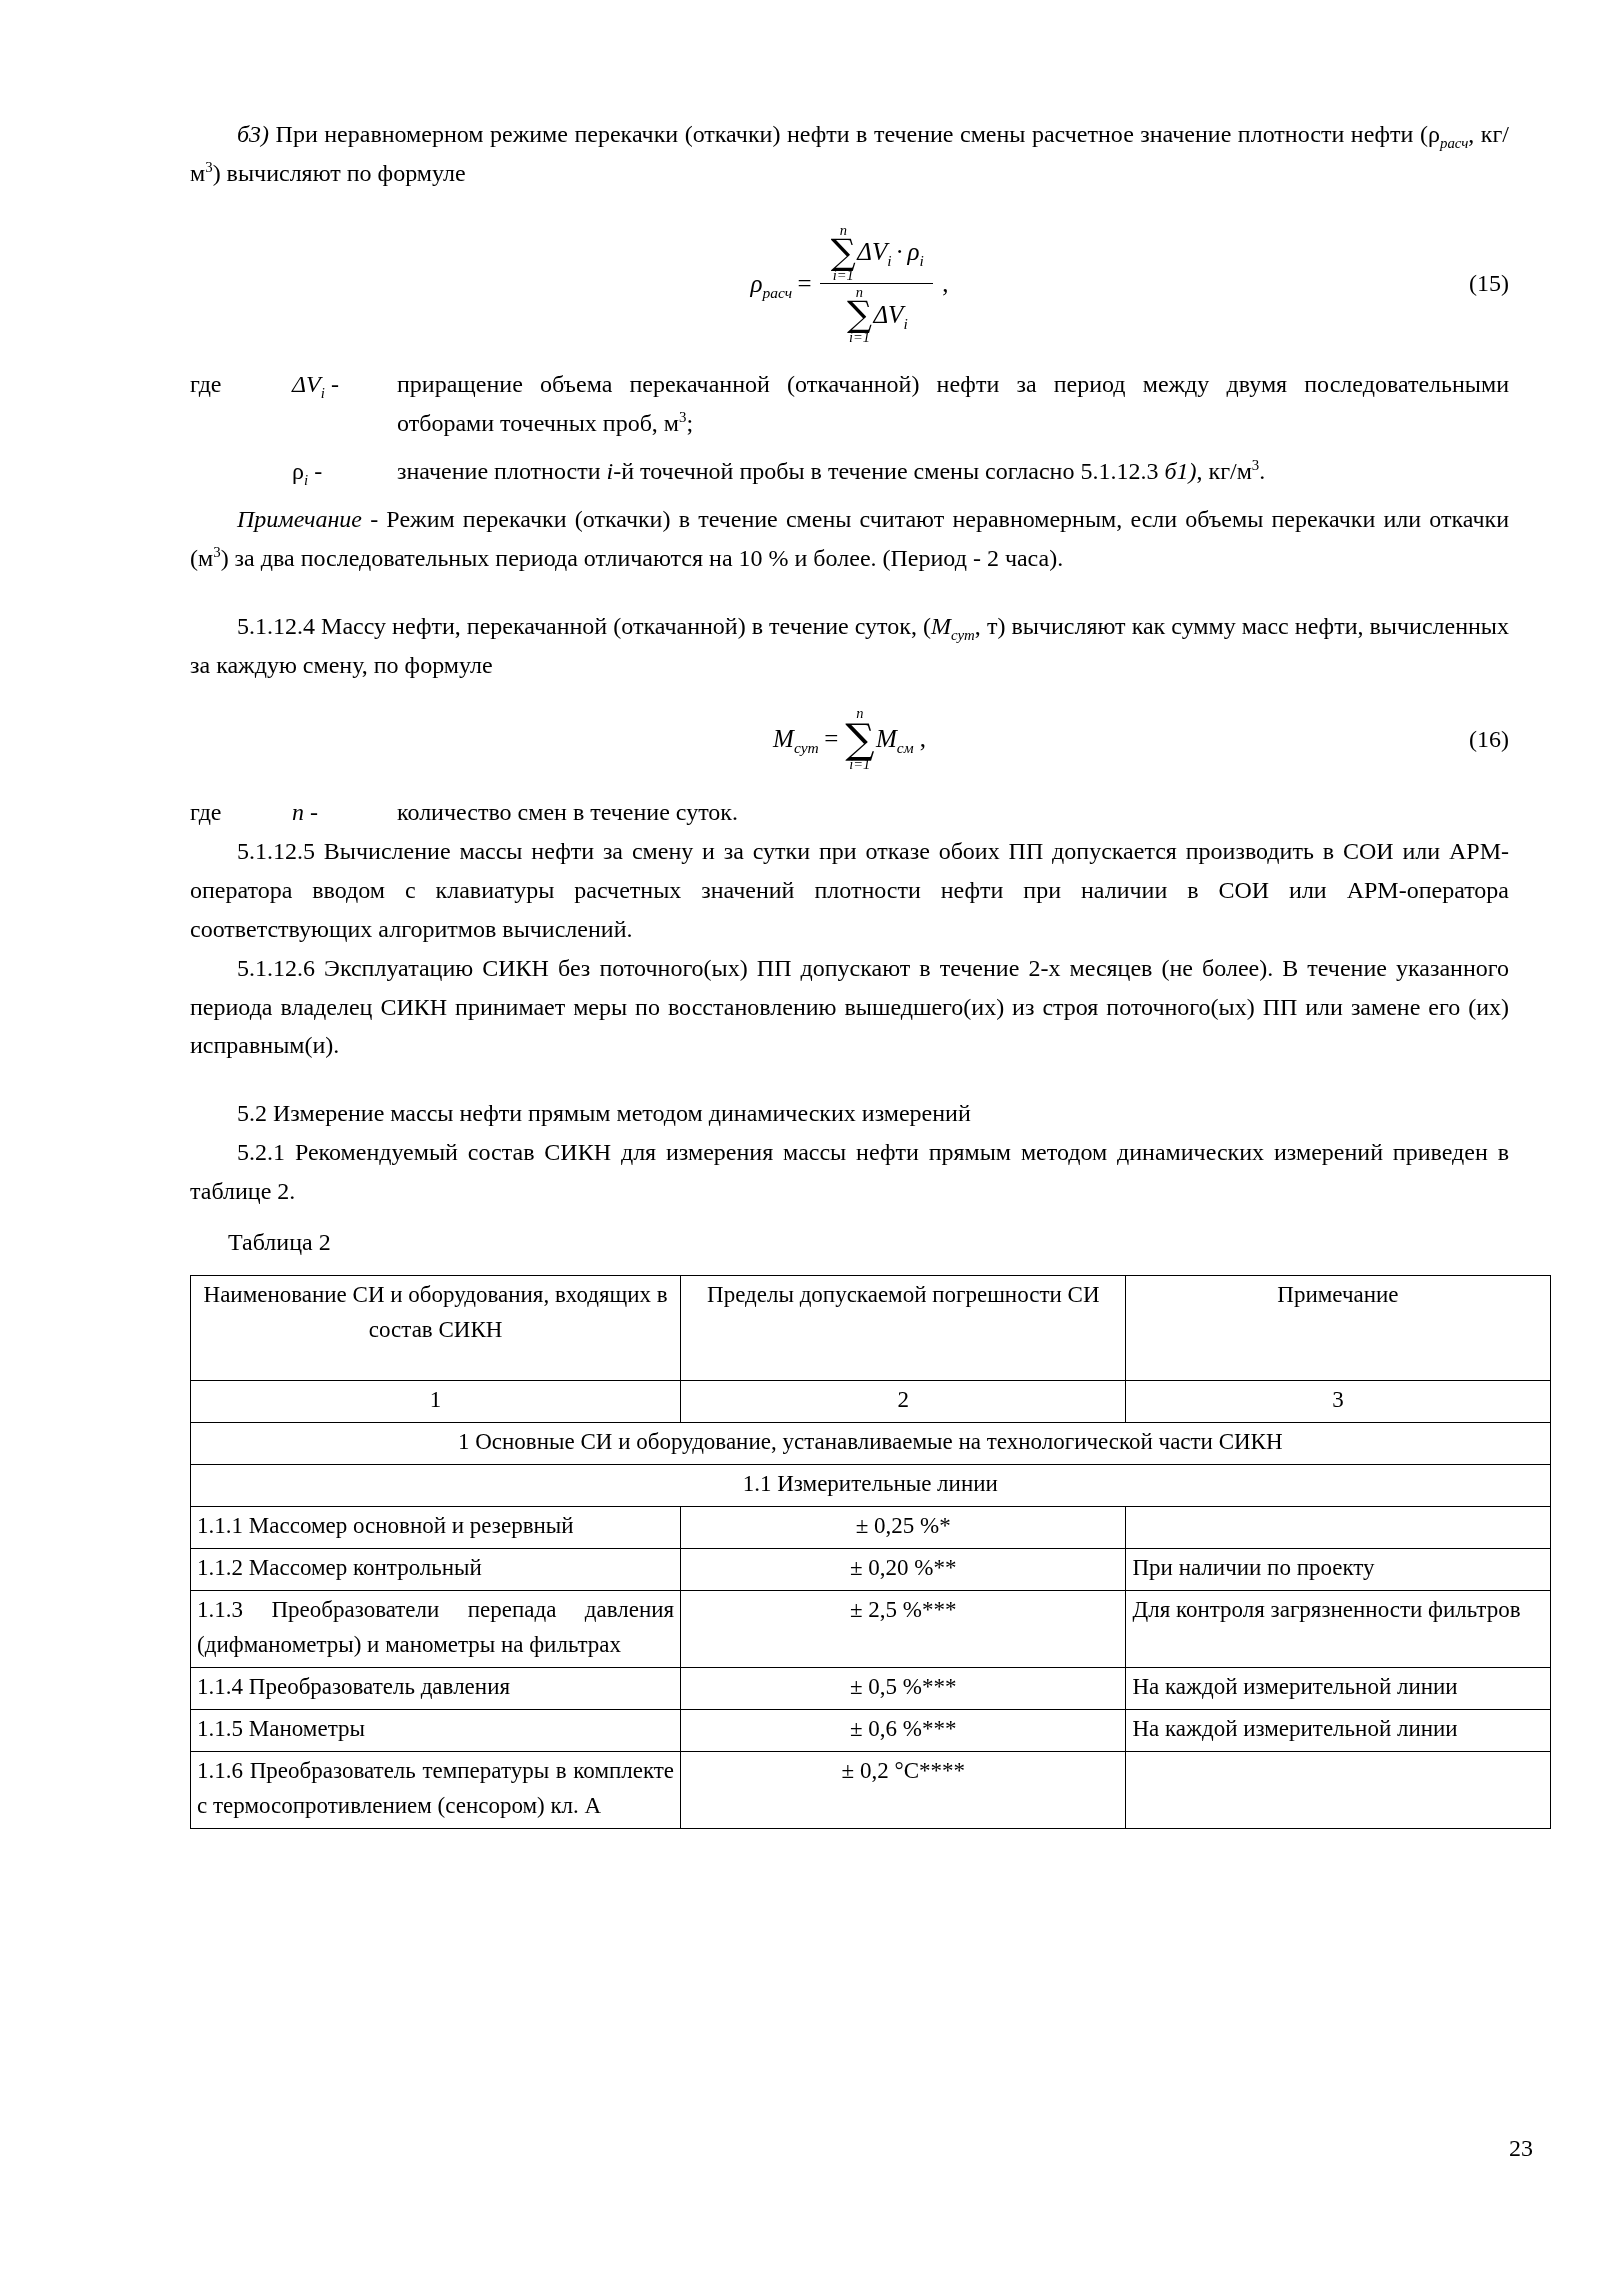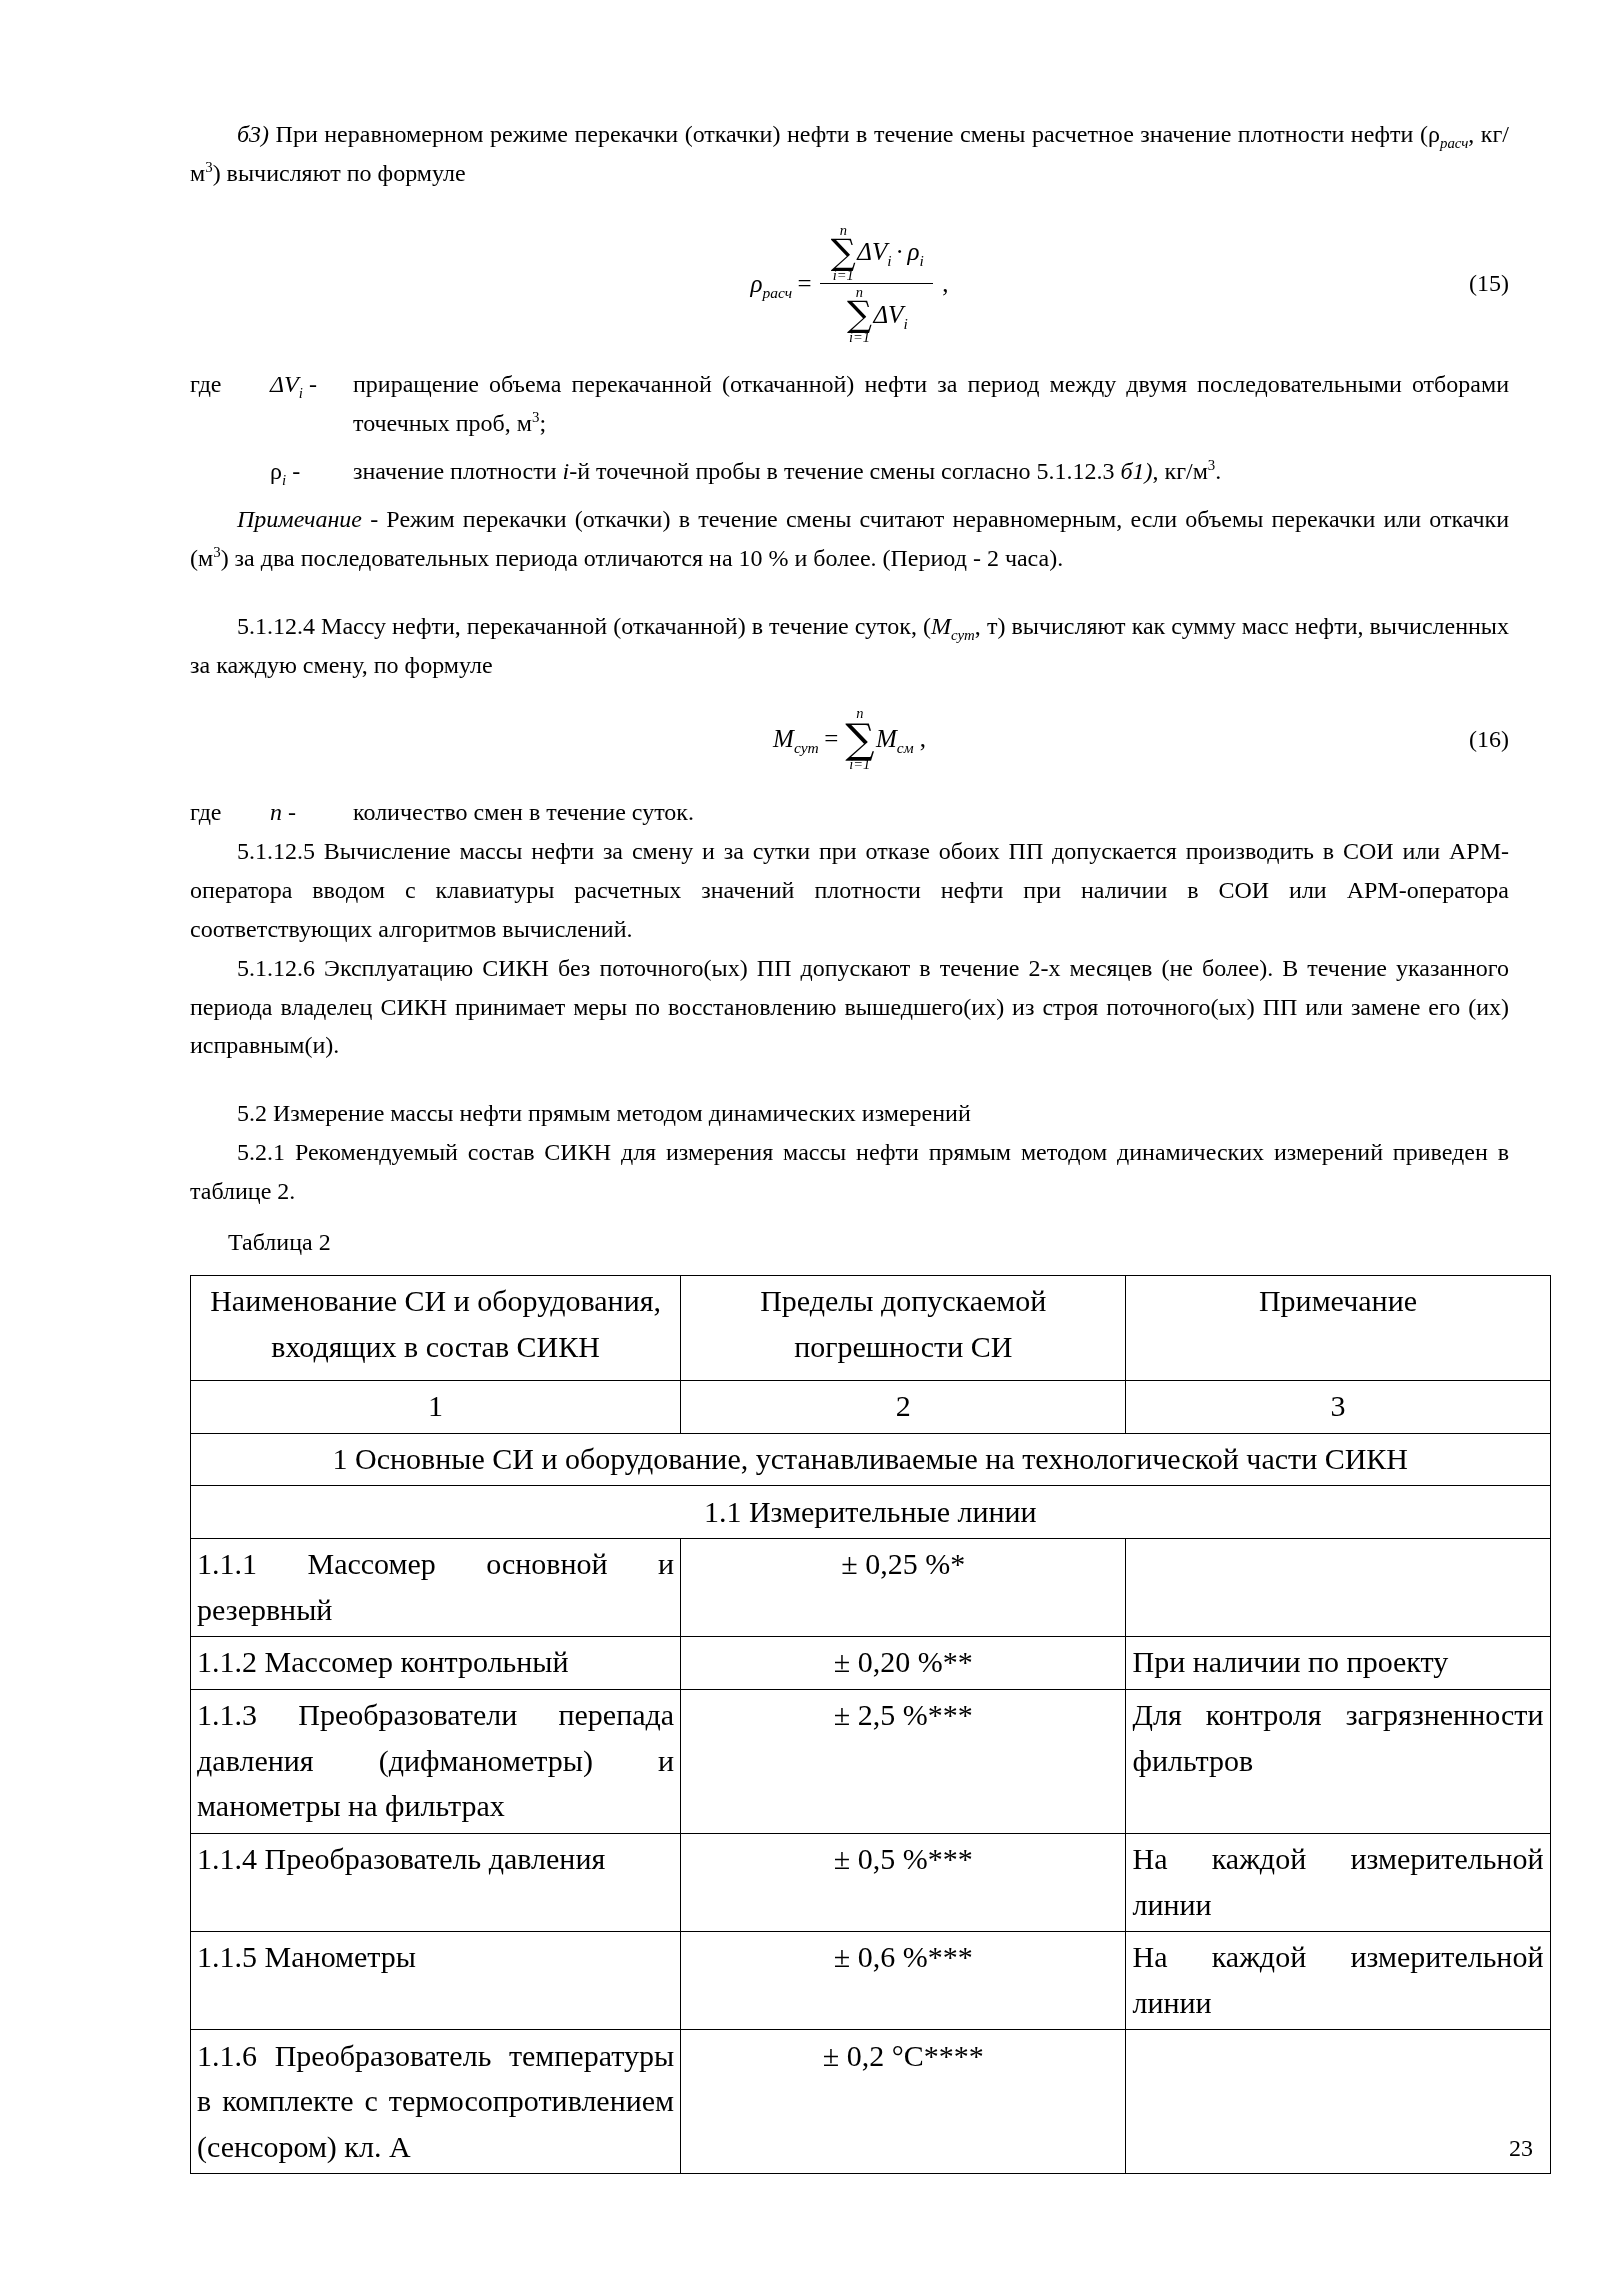--- a/index.html
+++ b/index.html
@@ -51,20 +51,21 @@
     line-height: 0;
   }
 
   
   .where-block {
     display: grid;
     grid-template-columns: 80px 83px 1fr;
     font-size: 24px;
     line-height: 1.62;
     column-gap: 0;
+    gap: 22px;
   }
   .where-block .w-lbl { }
   .where-block .w-sym { font-style: italic; }
   .where-block .w-def { text-align: justify; }
 
   
   .formula-row {
     position: relative;
     display: flex;
     align-items: center;
@@ -123,21 +124,21 @@
 
   
   .tbl-caption {
     font-size: 24px;
     margin-left: 38px;
   }
   table.tbl2 {
     border-collapse: collapse;
     width: 1319px;
     table-layout: fixed;
-    font-size: 30px;
+    font-size: 23px;
     line-height: 1.52;
   }
   table.tbl2 td, table.tbl2 th {
     border: 1.7px solid #000;
     padding: 2.3px 6.1px 3.8px 6.1px;
     vertical-align: top;
     font-weight: normal;
   }
   .c1 { width: 477px; }
   .c2 { width: 432px; }

